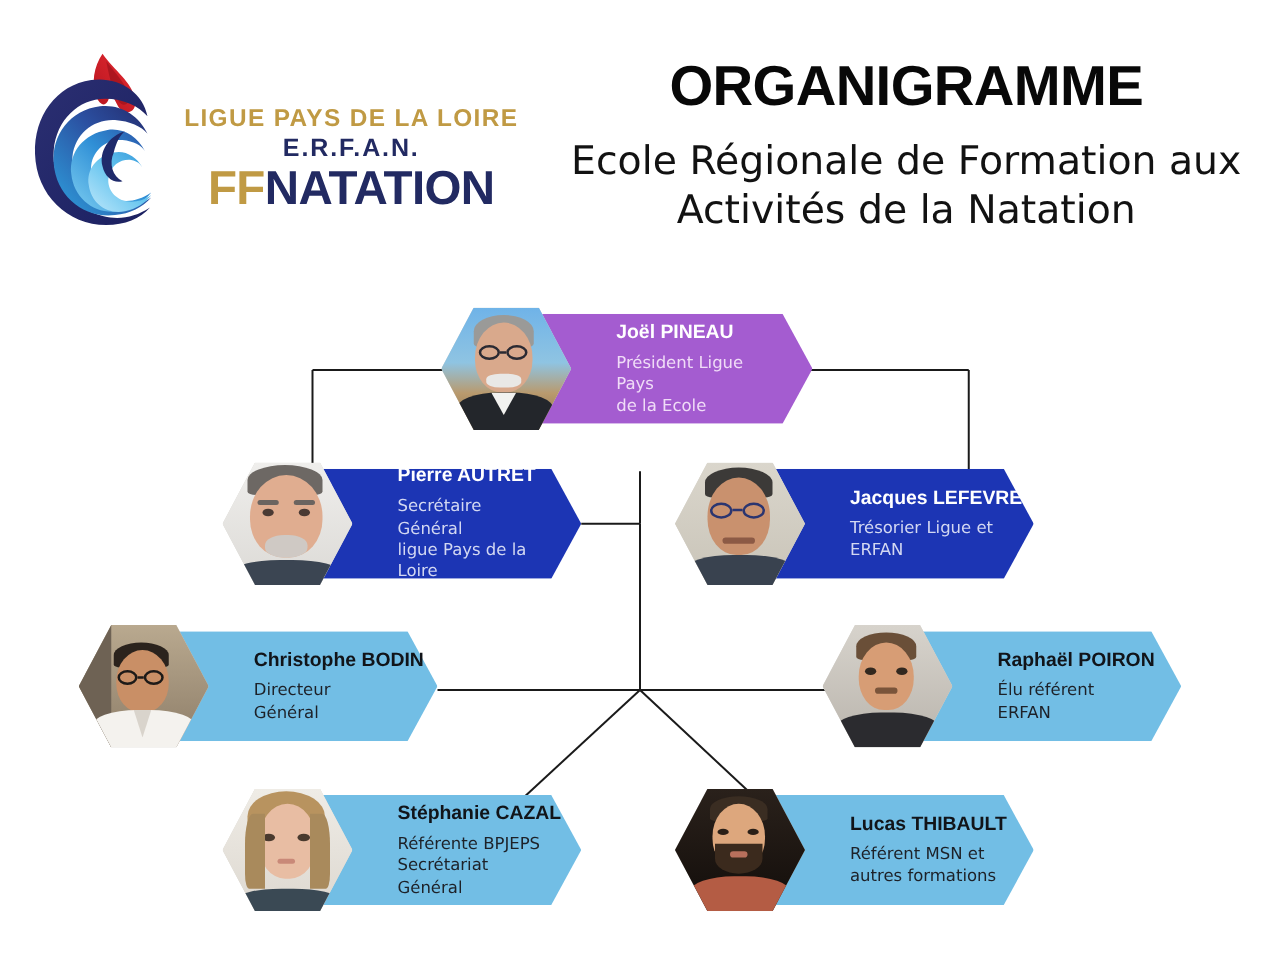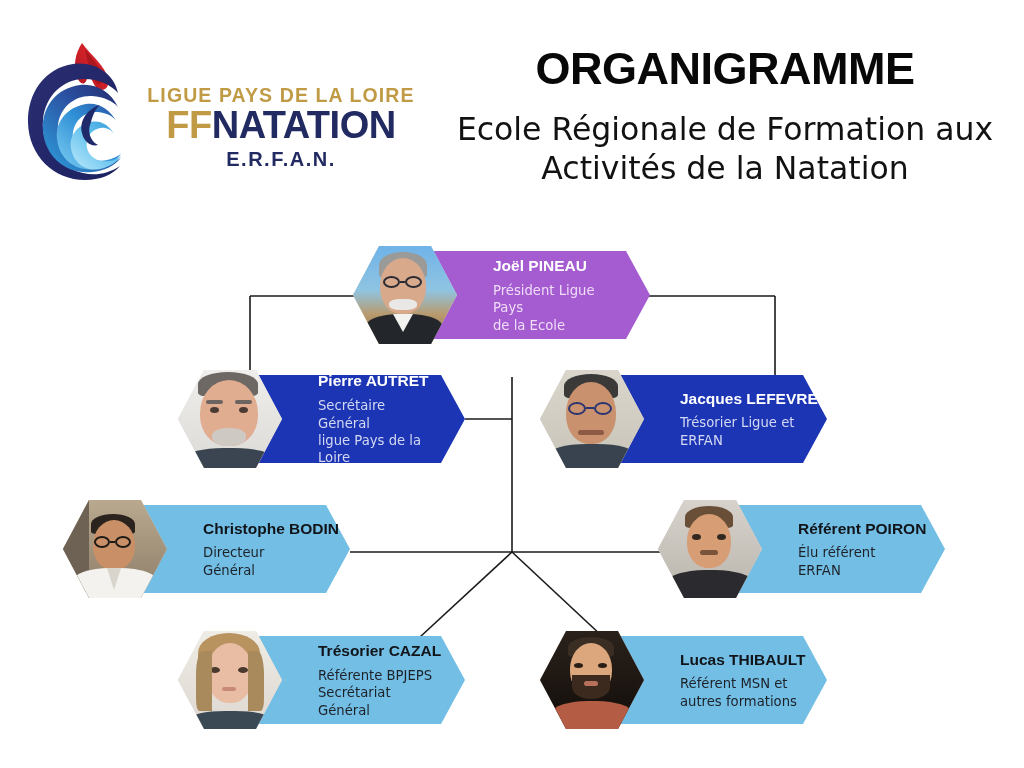--- a/index.html
+++ b/index.html
@@ -160,22 +160,22 @@
                  C90 125 81 127 73 125 C58 122 49 110 51 97 C53 84 64 76 76 77 C85 78 91 81 94 86 Z" fill="url(#gBlue2)"></path>
 
         <path d="M92 99 C87 90 78 85 69 87 C55 90 47 101 49 113 C51 128 64 137 78 134 C87 132 94 128 99 121
                  C92 126 85 127 79 126 C69 124 63 115 65 106 C67 97 75 92 83 93 C88 94 90 96 92 99 Z" fill="url(#gBlue3)"></path>
 
         <path d="M78 70 C65 74 57 86 60 98 C62 107 69 112 76 110 C68 106 65 96 69 87 C71 79 74 73 78 70 Z" fill="#1f2a6b"></path>
       </svg>
 
       <div id="logo-text">
         <div id="ligue-line">LIGUE PAYS DE LA LOIRE</div>
+        <div id="erfan-line">E.R.F.A.N.</div>
         <div id="ffnatation-line"><span class="ff">FF</span><span class="nat">NATATION</span></div>
-        <div id="erfan-line">E.R.F.A.N.</div>
       </div>
     </div>
 
     <div id="title-block">
       <div id="main-title">ORGANIGRAMME</div>
       <div id="subtitle">Ecole Régionale de Formation aux Activités de la Natation</div>
     </div>
   </div>
 
   <div id="chart">
@@ -297,42 +297,42 @@
       <div class="node-photo">
         <div class="ph-bg" style="background:linear-gradient(#d7d3cc,#b9b4ac);"></div>
         <div class="ph-hair" style="left:27px; top:6px; width:48px; height:22px; background:#6a4f38;"></div>
         <div class="ph-head" style="left:29px; top:14px; width:44px; height:54px; background:#d79d75;"></div>
         <div class="ph-bar" style="left:34px; top:34px; width:9px; height:6px; background:#32281f; border-radius:50%;"></div>
         <div class="ph-bar" style="left:59px; top:34px; width:9px; height:6px; background:#32281f; border-radius:50%;"></div>
         <div class="ph-bar" style="left:42px; top:50px; width:18px; height:5px; background:#7a543a; border-radius:3px;"></div>
         <div class="ph-body" style="left:10px; top:70px; width:84px; height:28px; background:#2b2b2f;"></div>
       </div>
       <div class="node-text">
-        <div class="node-name">Référent POIRON</div>
+        <div class="node-name">Raphaël POIRON</div>
         <div class="node-role">
           <div>Élu référent ERFAN</div>
         </div>
       </div>
     </div>
 
     <div class="node theme-lightblue" style="left:200px; top:636px; width:265px;">
       <div class="node-body"></div>
       <div class="node-photo">
         <div class="ph-bg" style="background:linear-gradient(#efece6,#ddd8d0);"></div>
         <div class="ph-hair" style="left:20px; top:2px; width:62px; height:40px; background:#b8935f;"></div>
         <div class="ph-head" style="left:29px; top:12px; width:46px; height:60px; background:#e8bda3;"></div>
         <div class="ph-bar" style="left:32px; top:36px; width:10px; height:6px; background:#4a3a2e; border-radius:50%;"></div>
         <div class="ph-bar" style="left:60px; top:36px; width:10px; height:6px; background:#4a3a2e; border-radius:50%;"></div>
         <div class="ph-bar" style="left:44px; top:56px; width:14px; height:4px; background:#c98978; border-radius:3px;"></div>
         <div class="ph-bar" style="left:18px; top:20px; width:16px; height:60px; background:#a98a5c; border-radius:40% 0 0 20%;"></div>
         <div class="ph-bar" style="left:70px; top:20px; width:16px; height:60px; background:#a98a5c; border-radius:0 40% 20% 0;"></div>
         <div class="ph-body" style="left:12px; top:80px; width:80px; height:18px; background:#3a4954;"></div>
       </div>
       <div class="node-text">
-        <div class="node-name">Trésorier CAZAL</div>
+        <div class="node-name">Stéphanie CAZAL</div>
         <div class="node-role">
           <div>Référente BPJEPS</div>
           <div>Secrétariat Général</div>
         </div>
       </div>
     </div>
 
     <div class="node theme-lightblue" style="left:562px; top:636px; width:265px;">
       <div class="node-body"></div>
       <div class="node-photo">

